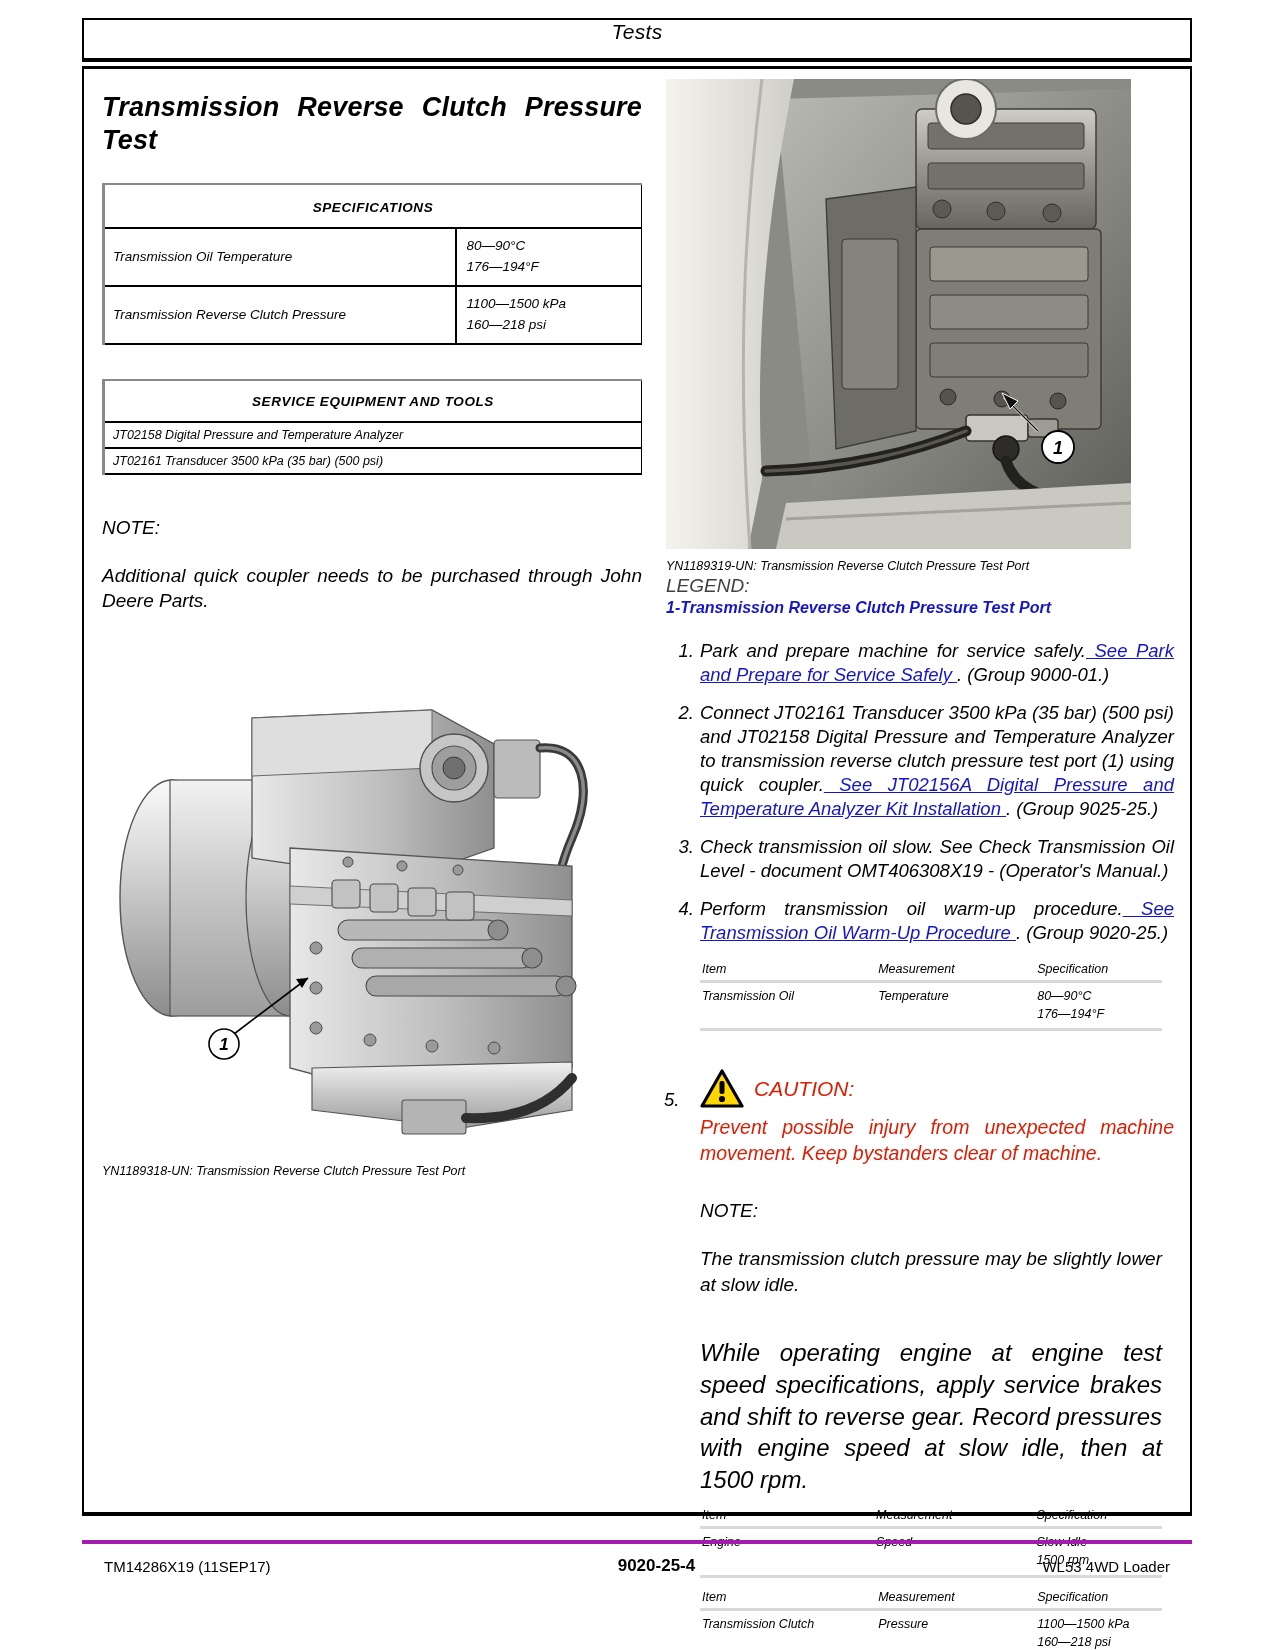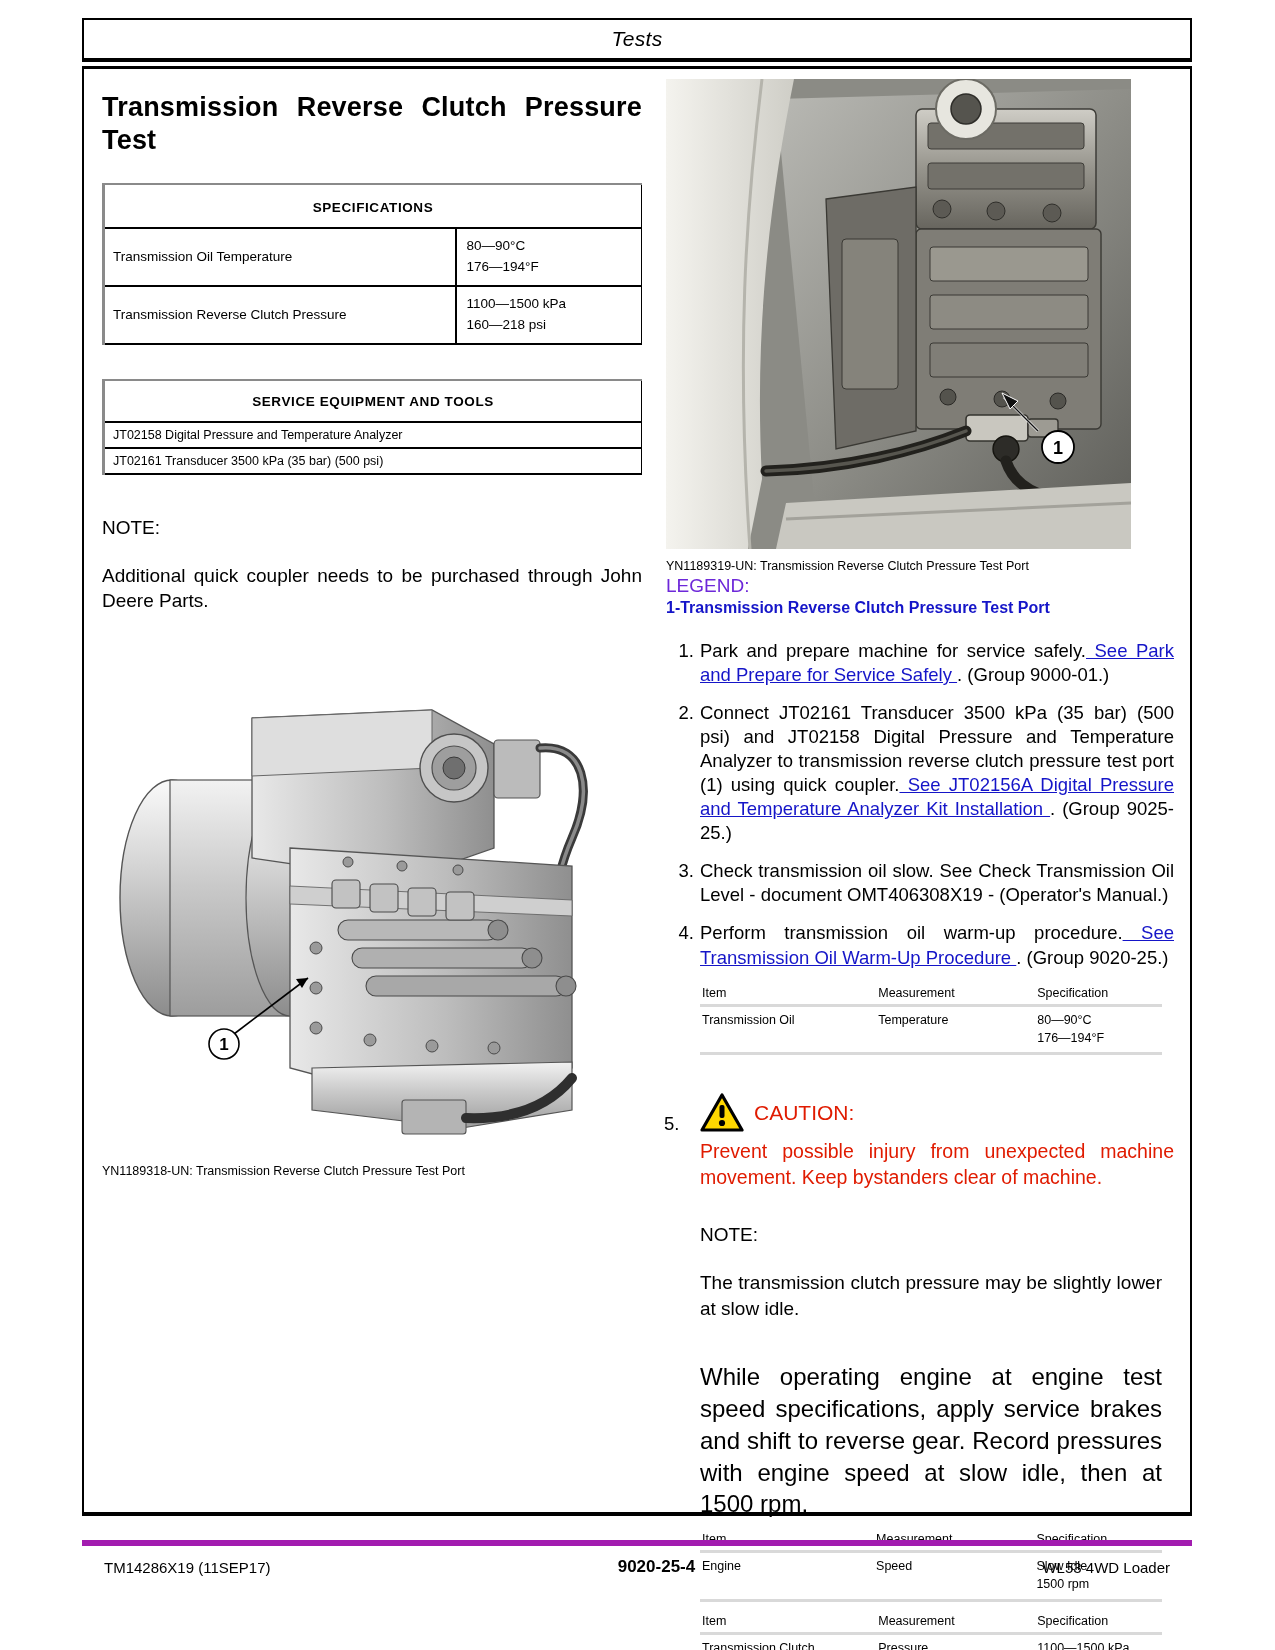--- a/index.html
+++ b/index.html
@@ -22,44 +22,45 @@
     padding: 0;
   }
 
   
   .header-band {
     position: absolute;
     left: 82px; top: 18px;
     width: 1110px; height: 44px;
     border: 2px solid #000;
     border-bottom: 4px solid #000;
-    display: flex; align-items: center; justify-content: center;
+    display: flex; justify-content: center;
   }
   .header-title {
     font-style: italic;
     font-size: 21px;
     letter-spacing: .3px;
   }
 
   
   .content-box {
     position: absolute;
     left: 82px; top: 66px;
     width: 1110px; height: 1450px;
     border: 2px solid #000;
     border-top: 3px solid #000;
     border-bottom: 4px solid #000;
+    font-style: italic;
   }
 
   
   .footer-band {
     position: absolute;
     left: 82px; top: 1540px;
     width: 1110px; height: 48px;
-    border-top: 6px solid #a21caf;
+    border-top: 4px solid #a21caf;
     display: flex; align-items: center;
     padding: 0 22px;
   }
   .footer-left  { font-size: 15px; flex: 0 0 auto; }
   .footer-center{ flex: 1 1 auto; text-align: center; font-size: 17px; font-weight: bold; }
   .footer-right { font-size: 15px; flex: 0 0 auto; }
 
   
   .col-left {
     position: absolute;
@@ -168,21 +169,21 @@
     overflow: hidden;
     background: #d8d8d4;
     margin-left: 20px;
   }
   .fig-right-caption {
     font-size: 12.5px;
     margin-top: 10px;
     margin-left: 20px;
   }
   .legend-head {
-    color: #6d28d9;
+    color: #404040;
     font-size: 19px;
     margin-left: 20px;
     margin-top: 2px;
   }
   .legend-item {
     color: #1515c8;
     font-size: 16px;
     font-weight: bold;
     margin-left: 20px;
     margin-top: 2px;

